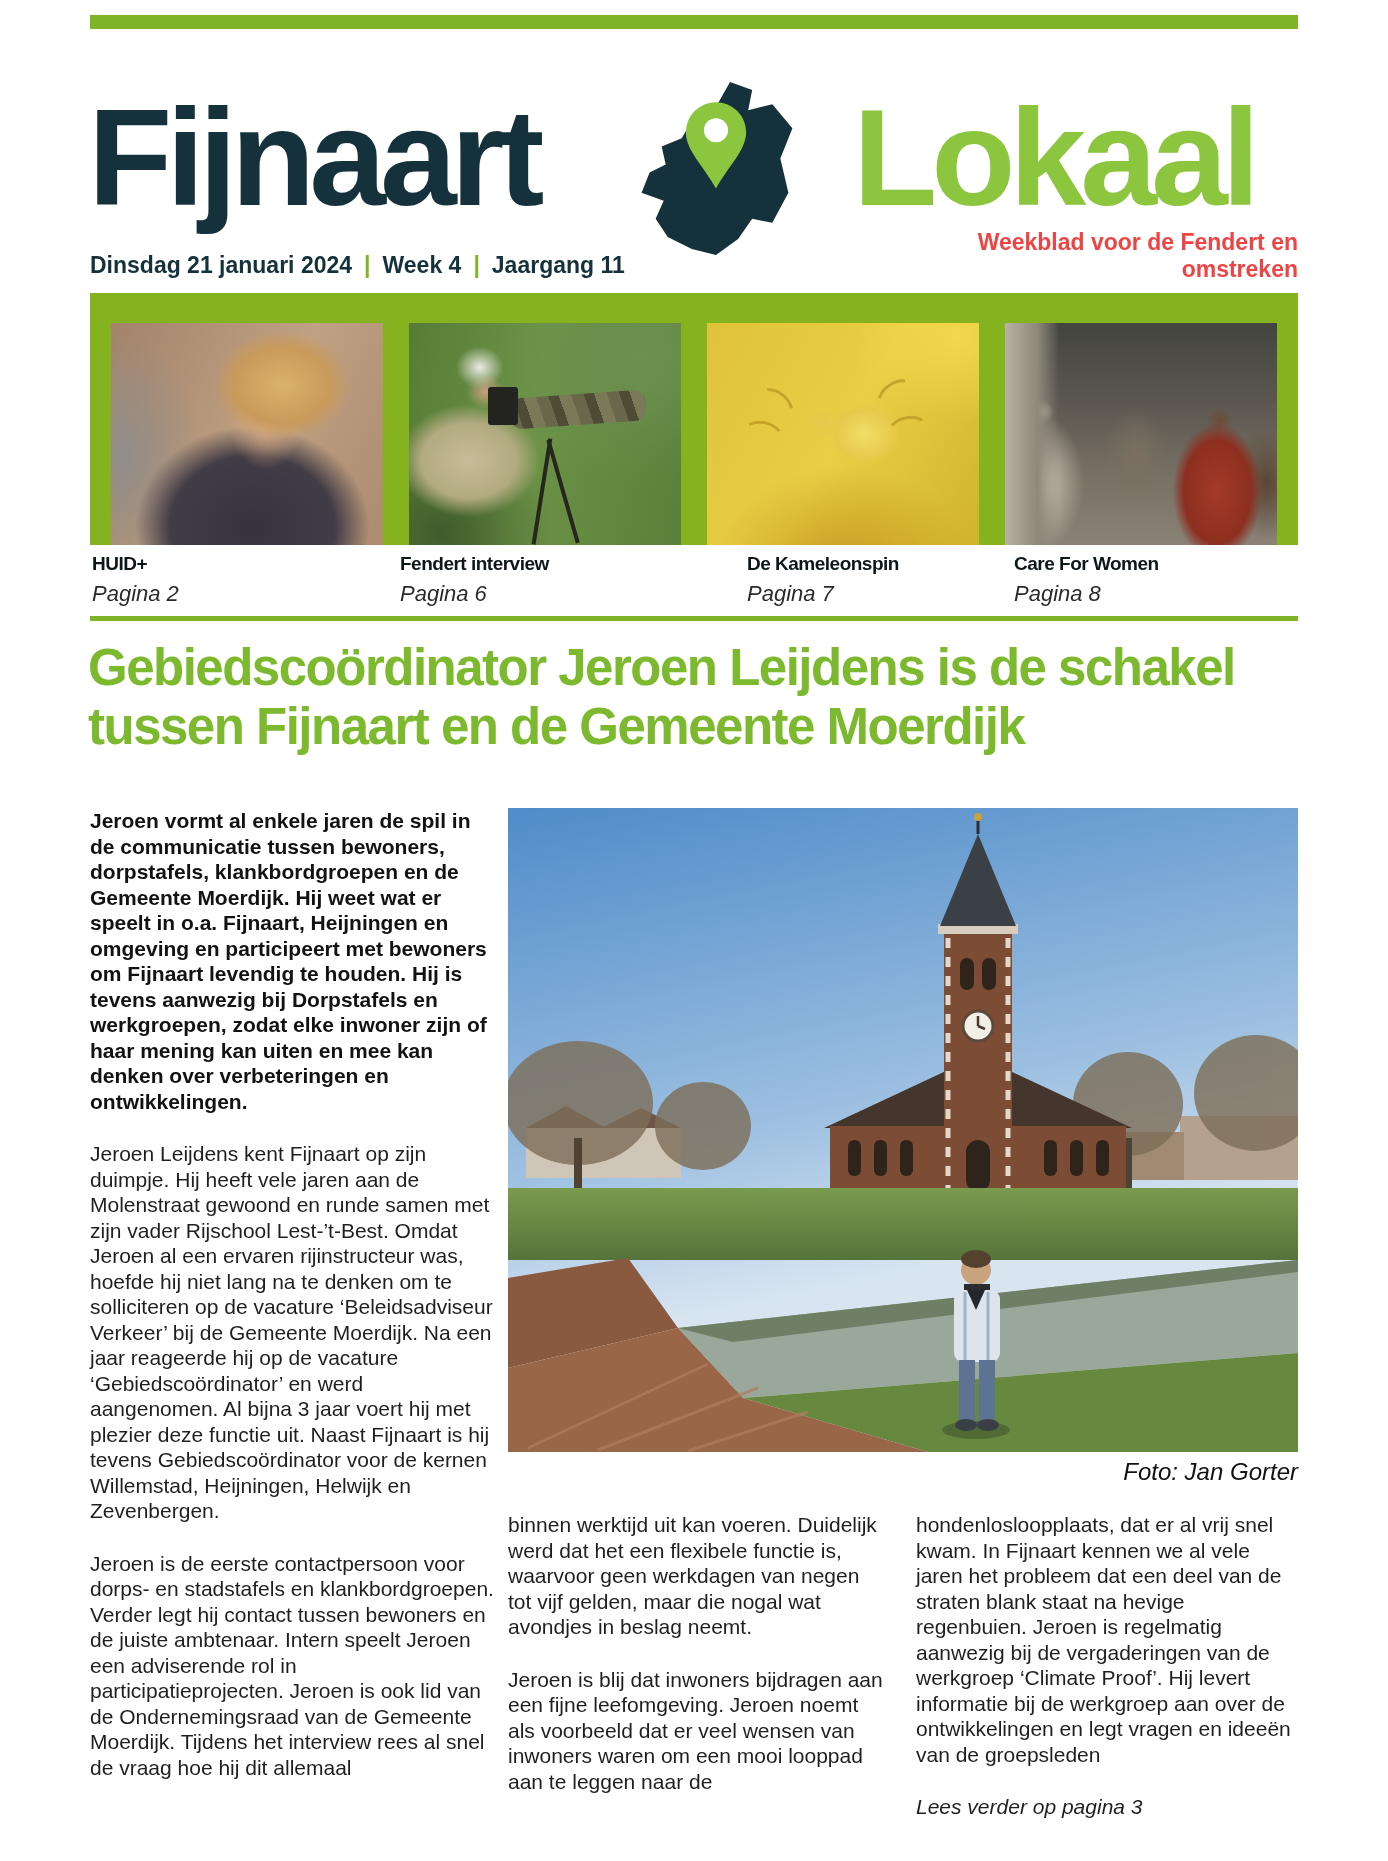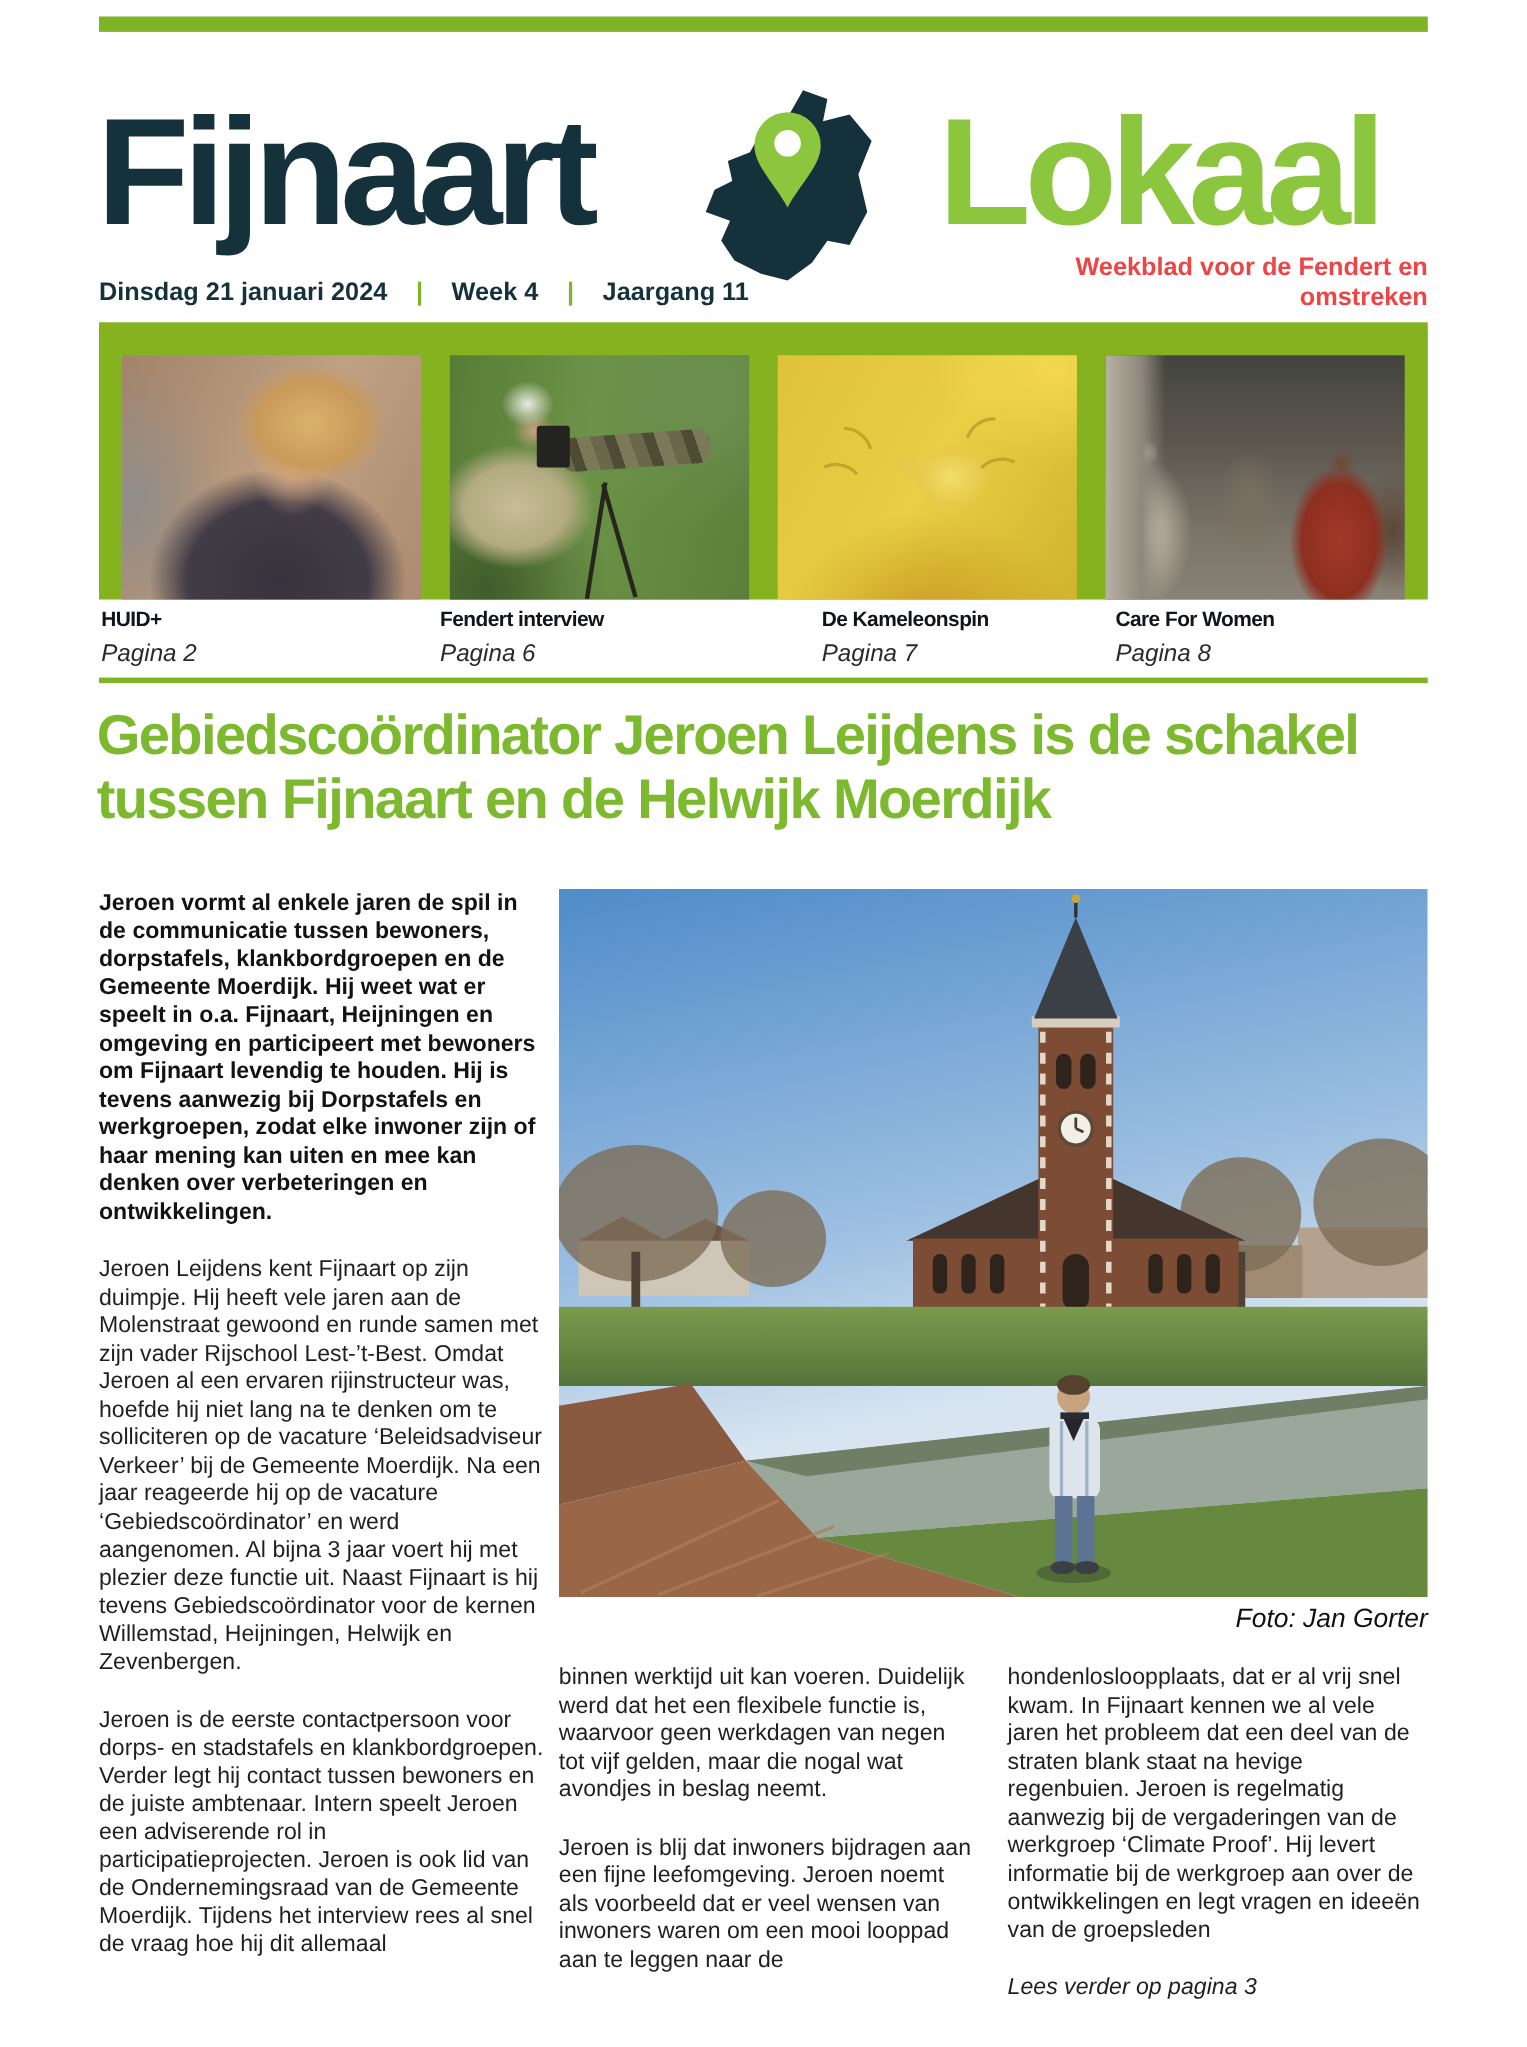--- a/index.html
+++ b/index.html
@@ -7,21 +7,21 @@
   body{font-family:"Liberation Sans","DejaVu Sans",sans-serif;position:relative;color:#1f1f1f}
   .abs{position:absolute}
 
   
   #top-bar{left:90px;top:15px;width:1208px;height:14px;background:#80b427}
   .brand{font-weight:bold;font-size:138px;line-height:150px;letter-spacing:-6px;top:82px;white-space:nowrap}
   #brand-dark{left:88px;color:#15323c}
   #brand-green{left:853px;color:#8cc63e}
   #map-icon{left:628px;top:80px;width:182px;height:176px}
   #tagline{left:855px;width:443px;top:229px;text-align:right;font-weight:bold;font-size:23px;color:#ef4444}
-  #dateline{left:90px;top:252px;display:flex;gap:26px;align-items:flex-end;font-weight:bold;font-size:23px;color:#15323c}
+  #dateline{left:90px;top:252px;display:flex;gap:12px;align-items:flex-end;font-weight:bold;font-size:23px;color:#15323c}
   #dateline .pipe{color:#80b427;font-weight:bold}
 
   
   #photo-band{left:90px;top:293px;width:1208px;height:252px;background:#84b31f}
   .tphoto{position:absolute;top:323px;width:272px;height:222px;overflow:hidden}
   #ph1{left:111px;background:
     radial-gradient(95px 75px at 63% 28%, #dcb26b 0%, #c99a5a 50%, rgba(201,154,90,0) 72%),
     radial-gradient(50px 62px at 57% 45%, #d8ab85 0%, rgba(216,171,133,0) 75%),
     radial-gradient(150px 130px at 52% 92%, #37323d 0%, #423c47 55%, rgba(66,60,71,0) 78%),
     radial-gradient(120px 180px at 3% 60%, #908d8a 0%, rgba(144,141,138,0) 70%),
@@ -137,21 +137,21 @@
 </div>
 <div class="tcap" id="tc4">
   <div class="t">Care For Women</div>
   <div class="p">Pagina 8</div>
 </div>
 
 <div class="abs" id="green-rule"></div>
 
 <div class="abs" id="headline">
   <div>Gebiedscoördinator Jeroen Leijdens is de schakel</div>
-  <div>tussen Fijnaart en de Helwijk Moerdijk</div>
+  <div>tussen Fijnaart en de Gemeente Moerdijk</div>
 </div>
 
 <div class="abs bodycol" id="col-left">
   <p class="intro">Jeroen vormt al enkele jaren de spil in de communicatie tussen bewoners, dorpstafels, klankbordgroepen en de Gemeente Moerdijk. Hij weet wat er speelt in o.a. Fijnaart, Heijningen en omgeving en participeert met bewoners om Fijnaart levendig te houden. Hij is tevens aanwezig bij Dorpstafels en werkgroepen, zodat elke inwoner zijn of haar mening kan uiten en mee kan denken over verbeteringen en ontwikkelingen.</p>
   <p>Jeroen Leijdens kent Fijnaart op zijn duimpje. Hij heeft vele jaren aan de Molenstraat gewoond en runde samen met zijn vader Rijschool Lest-’t-Best. Omdat Jeroen al een ervaren rijinstructeur was, hoefde hij niet lang na te denken om te solliciteren op de vacature ‘Beleidsadviseur Verkeer’ bij de Gemeente Moerdijk. Na een jaar reageerde hij op de vacature ‘Gebiedscoördinator’ en werd aangenomen. Al bijna 3 jaar voert hij met plezier deze functie uit. Naast Fijnaart is hij tevens Gebiedscoördinator voor de kernen Willemstad, Heijningen, Helwijk en Zevenbergen.</p>
   <p>Jeroen is de eerste contactpersoon voor dorps- en stadstafels en klankbordgroepen. Verder legt hij contact tussen bewoners en de juiste ambtenaar. Intern speelt Jeroen een adviserende rol in participatieprojecten. Jeroen is ook lid van de Ondernemingsraad van de Gemeente Moerdijk. Tijdens het interview rees al snel de vraag hoe hij dit allemaal</p>
 </div>
 
 <div class="abs" id="main-photo">
   <svg width="790" height="644" viewBox="0 0 790 644">

